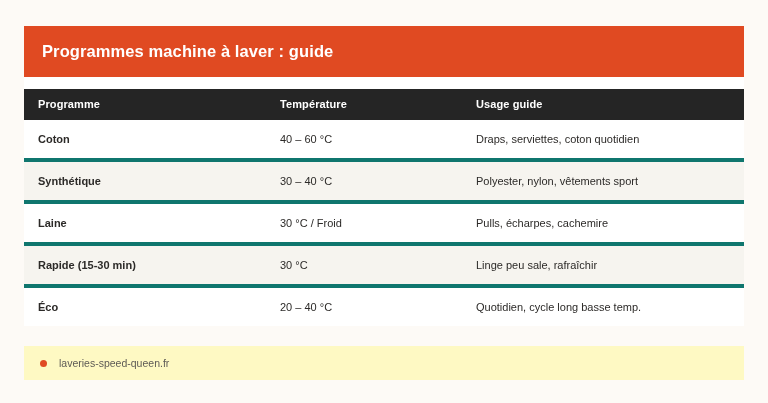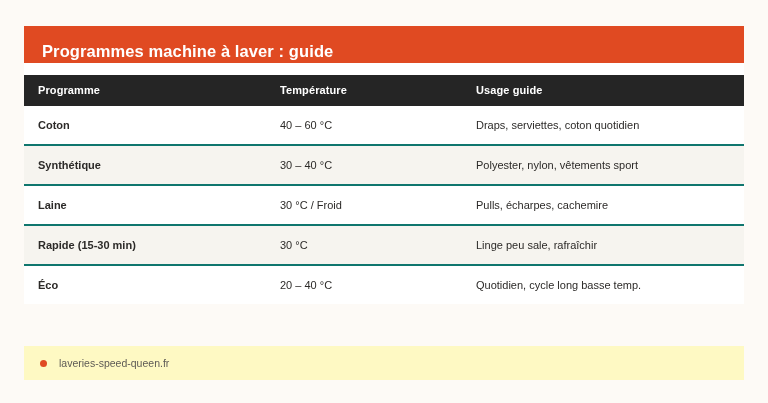--- a/index.html
+++ b/index.html
@@ -21,21 +21,21 @@
     background: #fdfaf6;
     position: relative;
   }
   .card {
     width: 720px;
     background: #ffffff;
     overflow: hidden;
   }
   .card-header {
     background: #e04a22;
-    padding: 16px 18px 3px 18px;
+    padding: 16px 18px 17px 18px;
   }
   .card-title {
     color: #ffffff;
     font-size: 16.5px;
     font-weight: bold;
     letter-spacing: 0.1px;
     line-height: 1.1;
   }
   table.guide {
     width: 100%;
@@ -49,21 +49,21 @@
     font-size: 11px;
     font-weight: bold;
     text-align: left;
     padding: 9px 0 10px 14px;
     letter-spacing: 0.1px;
   }
   table.guide tbody td {
     font-size: 11px;
     color: #2c2a28;
     padding: 13px 0 13px 14px;
-    border-bottom: 2px solid #0f766e;
+    border-bottom: 4px solid #0f766e;
     vertical-align: middle;
   }
   table.guide tbody tr:nth-child(odd) td {
     background: #ffffff;
   }
   table.guide tbody tr:nth-child(even) td {
     background: #f6f4ef;
   }
   table.guide tbody tr:last-child td {
     border-bottom: none;

